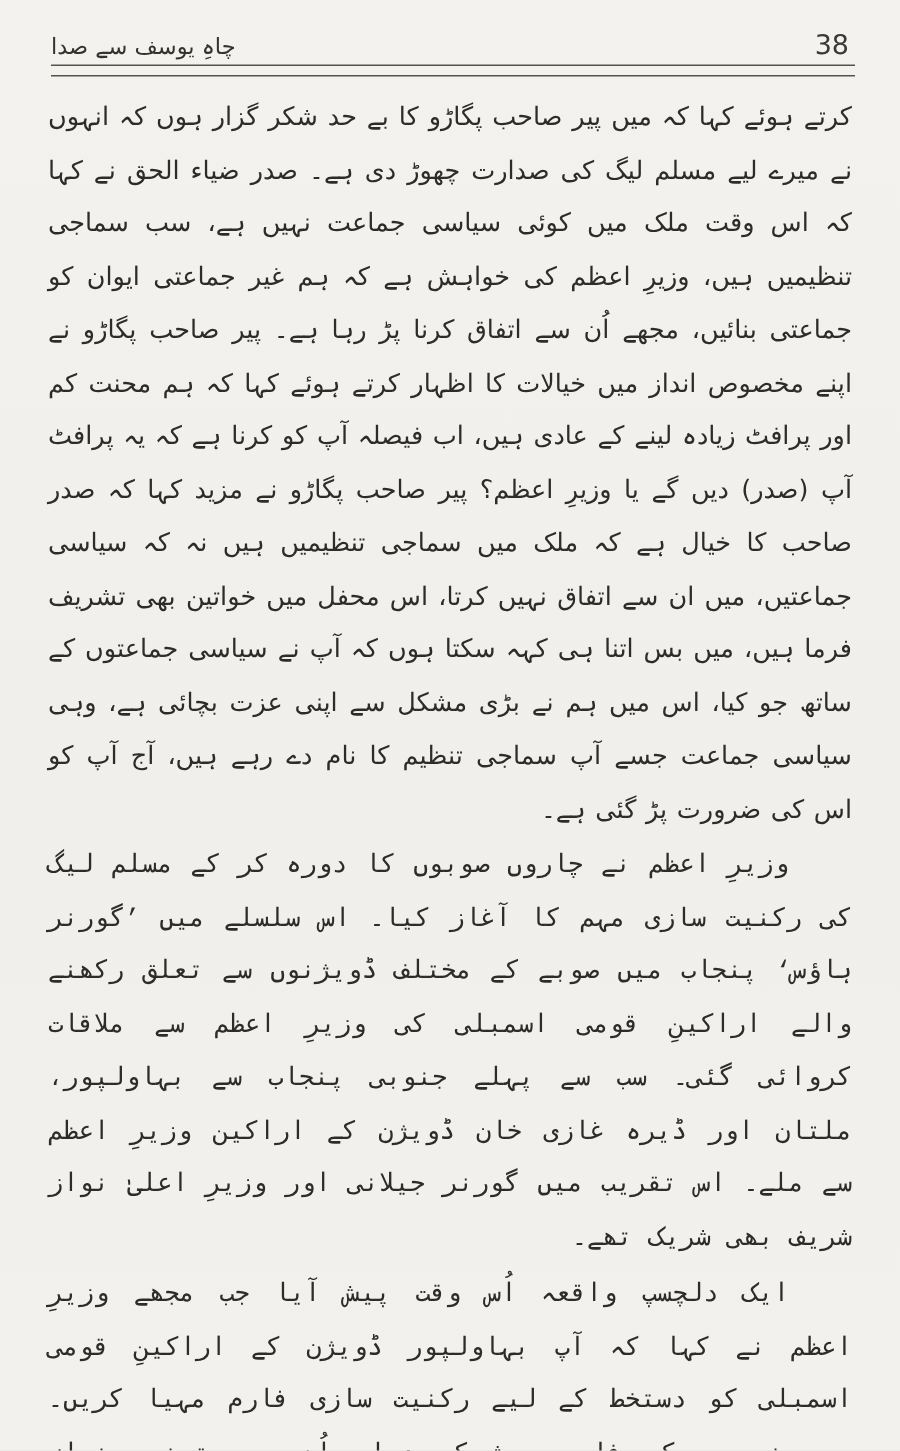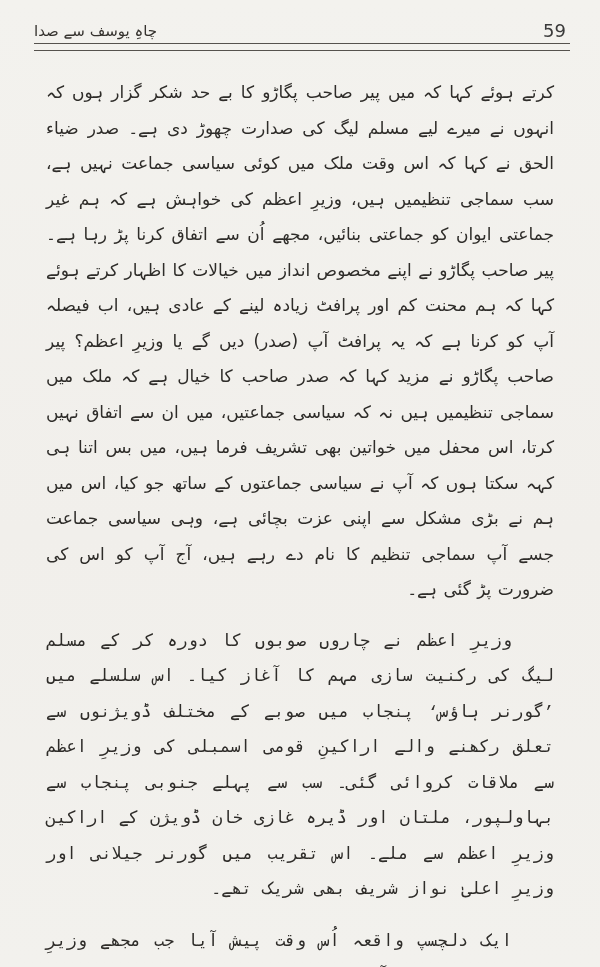--- a/index.html
+++ b/index.html
@@ -44,41 +44,41 @@
     margin: 0 30px 0 34px;
     height: 6px;
     border-top: 1.6px solid #55524d;
     border-bottom: 1.3px solid #55524d;
   }
   .content {
     direction: rtl;
     padding: 8px 30px 0 30px;
   }
   .content p {
-    margin: 16px;
+    margin: 2px;
     font-size: 17px;
     line-height: 35.5px;
     text-align: justify;
     text-justify: inter-word;
     color: #2e2c29;
     word-spacing: 1px;
   }
   .content p.indent {
     text-indent: 42px;
     font-family: Liberation Mono, monospace;
   }
 </style>
 </head>
 <body>
 
 <div class="page">
 
   <div class="header-row">
     <span class="book-title">چاہِ یوسف سے صدا</span>
-    <span class="page-num">59</span>
+    <span class="page-num">38</span>
   </div>
 
   <div class="double-rule"></div>
 
   <div class="content">
     <p>کرتے ہوئے کہا کہ میں پیر صاحب پگاڑو کا بے حد شکر گزار ہوں کہ انہوں نے میرے لیے مسلم لیگ کی صدارت چھوڑ دی ہے۔ صدر ضیاء الحق نے کہا کہ اس وقت ملک میں کوئی سیاسی جماعت نہیں ہے، سب سماجی تنظیمیں ہیں، وزیرِ اعظم کی خواہش ہے کہ ہم غیر جماعتی ایوان کو جماعتی بنائیں، مجھے اُن سے اتفاق کرنا پڑ رہا ہے۔ پیر صاحب پگاڑو نے اپنے مخصوص انداز میں خیالات کا اظہار کرتے ہوئے کہا کہ ہم محنت کم اور پرافٹ زیادہ لینے کے عادی ہیں، اب فیصلہ آپ کو کرنا ہے کہ یہ پرافٹ آپ (صدر) دیں گے یا وزیرِ اعظم؟ پیر صاحب پگاڑو نے مزید کہا کہ صدر صاحب کا خیال ہے کہ ملک میں سماجی تنظیمیں ہیں نہ کہ سیاسی جماعتیں، میں ان سے اتفاق نہیں کرتا، اس محفل میں خواتین بھی تشریف فرما ہیں، میں بس اتنا ہی کہہ سکتا ہوں کہ آپ نے سیاسی جماعتوں کے ساتھ جو کیا، اس میں ہم نے بڑی مشکل سے اپنی عزت بچائی ہے، وہی سیاسی جماعت جسے آپ سماجی تنظیم کا نام دے رہے ہیں، آج آپ کو اس کی ضرورت پڑ گئی ہے۔</p>
     <p class="indent">وزیرِ اعظم نے چاروں صوبوں کا دورہ کر کے مسلم لیگ کی رکنیت سازی مہم کا آغاز کیا۔ اس سلسلے میں ’گورنر ہاؤس‘ پنجاب میں صوبے کے مختلف ڈویژنوں سے تعلق رکھنے والے اراکینِ قومی اسمبلی کی وزیرِ اعظم سے ملاقات کروائی گئی۔ سب سے پہلے جنوبی پنجاب سے بہاولپور، ملتان اور ڈیرہ غازی خان ڈویژن کے اراکین وزیرِ اعظم سے ملے۔ اس تقریب میں گورنر جیلانی اور وزیرِ اعلیٰ نواز شریف بھی شریک تھے۔</p>
     <p class="indent">ایک دلچسپ واقعہ اُس وقت پیش آیا جب مجھے وزیرِ اعظم نے کہا کہ آپ بہاولپور ڈویژن کے اراکینِ قومی اسمبلی کو دستخط کے لیے رکنیت سازی فارم مہیا کریں۔ میں نے سب کو فارم پیش کر دیا۔ اُن میں تسنیم نواز گردیزی، نواب صلاح الدین عباسی، مخدوم سید احمد عالم انور، رئیس شبیر احمد، عبدالستار لالیکا، سید محمد احمد، بیگم عشرت اشرف اور میاں ممتاز ججہ قابلِ ذکر تھے۔ بیگم عشرت اشرف کے سوا باقی سب نے دستخط کرنے کے لیے مہلت طلب کی۔ غالباً اُن کا وزیرِ اعلیٰ پنجاب سے طے ہو چکا تھا کہ جب تک وہ مسلم لیگ کے رکنیت سازی فارم پر دستخط نہیں کرتے، کوئی دوسرا رکن بھی دستخط نہیں کرے گا۔ اس تقریب میں نواز شریف نے وزیرِ اعظم سے اپنے تحفظات کے بارے میں علیحدگی میں بھی بات کی۔</p>
 
   </div>

